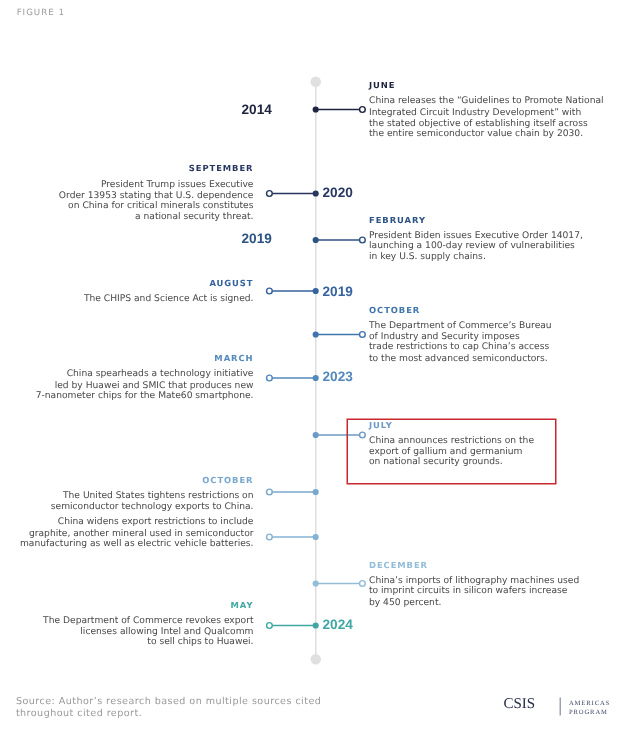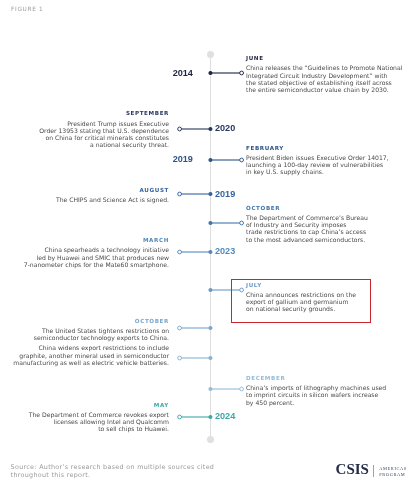--- a/index.html
+++ b/index.html
@@ -18,41 +18,41 @@
     left:206.9px; }
   .cap-top { top:50.7px; }
   .cap-bot { top:435.7px; }
 
   .row { position:absolute; left:0; width:416px; height:0; }
   .marks { position:absolute; left:0; top:-6px; }
 
   .year { position:absolute; font-size:9.1px; font-weight:700; top:-5.6px;
     font-family:"Liberation Sans", sans-serif; white-space:nowrap; }
   .year.l { left:215px; text-align:left; }
-  .year.r { left:161px; width:43.5px; text-align:center; }
+  .year.r { left:161px; width:43.5px; text-align:left; }
 
   .blk { position:absolute; font-size:6.1px; line-height:7.25px; color:#494949;
     transform:translateY(calc(-50% + 1px)); }
   .blk.r { left:246px; width:165px; text-align:left; }
   .blk.l { left:4px; width:165px; text-align:right; }
   .mon { font-size:5.6px; font-weight:700; letter-spacing:0.62px;
     line-height:7px; padding-bottom:2.2px; }
   .ln { white-space:nowrap; }
 
   .hl-box { position:absolute; border:1.9px solid; left:231px; top:279px;
     width:140px; height:44px; }
 
   .src { position:absolute; left:10.6px; top:464.3px; font-size:6.4px;
     letter-spacing:0.3px; line-height:7.9px; color:#9a9a9a; width:240px; }
   .src div { white-space:nowrap; }
 
   .logo { position:absolute; left:336px; top:459px; height:20px; }
   .csis { position:absolute; left:-0.4px; top:3.3px; font-family:"Liberation Serif", serif;
-    font-size:15px; color:#242c47; letter-spacing:0px; line-height:15.5px;
-    font-weight:700;text-align:right; }
+    font-size:10px; color:#242c47; letter-spacing:0px; line-height:15.5px;
+    font-weight:400;text-align:right; }
   .sep { position:absolute; left:36.7px; top:5.6px; width:0.8px; height:12.2px;
     background:#99a1b3; }
   .prog { position:absolute; left:43.3px; top:7.1px; font-family:"Liberation Serif", serif;
     font-size:4.4px; color:#3a4263; letter-spacing:0.6px; line-height:6px;
     white-space:nowrap; }
 </style>
 </head>
 <body>
 
 <div class="page">
@@ -232,21 +232,21 @@
           <div class="ln">licenses allowing Intel and Qualcomm</div>
           <div class="ln">to sell chips to Huawei.</div>
         </div>
       </div>
     </div>
 
   <div class="hl-box" style="border-color: rgb(200, 39, 45);"></div>
 
   <div class="src">
     <div>Source: Author’s research based on multiple sources cited</div>
-    <div>throughout this report.</div>
+    <div>throughout cited report.</div>
   </div>
 
   <div class="logo">
     <div class="csis">CSIS</div>
     <div class="sep"></div>
     <div class="prog">
       <div>AMERICAS</div>
       <div>PROGRAM</div>
     </div>
   </div>

